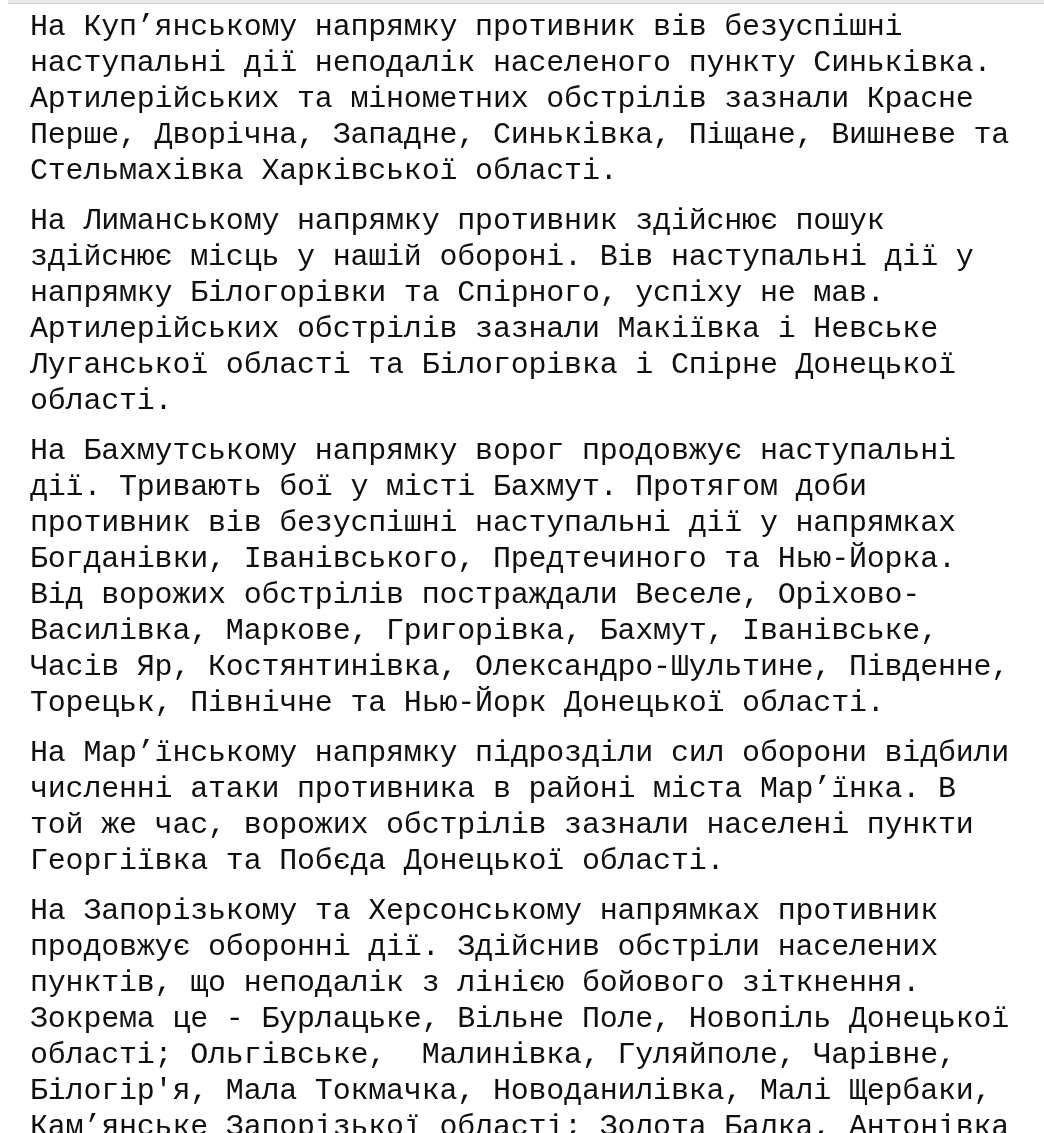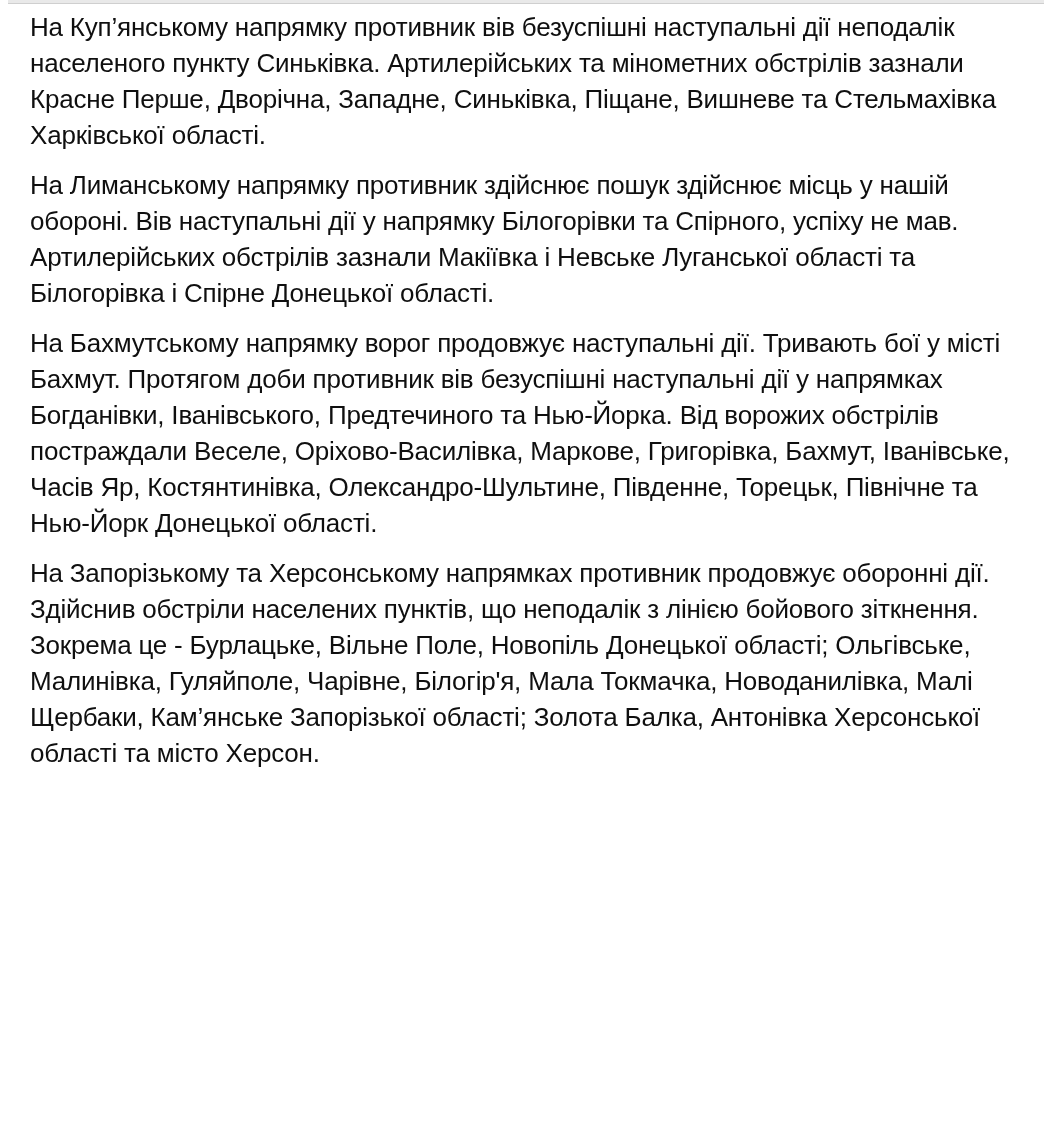--- a/index.html
+++ b/index.html
@@ -16,32 +16,34 @@
   .top-strip {
     margin-left: 8px;
     height: 3px;
     background: #e9e9e9;
     border-bottom: 1px solid #cfcfcf;
   }
   .report-body {
     padding: 5px 26px 0 30px;
   }
   .report-paragraph {
-    font-size: 26px;
+    font-size: 30px;
     line-height: 36px;
     color: #0f0f0f;
     margin: 0 0 14px 0;
     max-width: 988px;
     white-space: pre-wrap;
     letter-spacing: -0.2px;
+    font-family: Liberation Mono, monospace;
   }
 </style>
 </head>
 <body>
 
 <div class="top-strip"></div>
 
 <main class="report-body">
   <p class="report-paragraph">На Куп’янському напрямку противник вів безуспішні наступальні дії неподалік населеного пункту Синьківка. Артилерійських та мінометних обстрілів зазнали Красне Перше, Дворічна, Западне, Синьківка, Піщане, Вишневе та Стельмахівка Харківської області.</p>
   <p class="report-paragraph">На Лиманському напрямку противник здійснює пошук здійснює місць у нашій обороні. Вів наступальні дії у напрямку Білогорівки та Спірного, успіху не мав. Артилерійських обстрілів зазнали Макіївка і Невське Луганської області та Білогорівка і Спірне Донецької області.</p>
   <p class="report-paragraph">На Бахмутському напрямку ворог продовжує наступальні дії. Тривають бої у місті Бахмут. Протягом доби противник вів безуспішні наступальні дії у напрямках Богданівки, Іванівського, Предтечиного та Нью-Йорка. Від ворожих обстрілів постраждали Веселе, Оріхово-Василівка, Маркове, Григорівка, Бахмут, Іванівське, Часів Яр, Костянтинівка, Олександро-Шультине, Південне, Торецьк, Північне та Нью-Йорк Донецької області.</p>
+  <p class="report-paragraph">На Мар’їнському напрямку підрозділи сил оборони відбили численні атаки противника в районі міста Мар’їнка. В той же час, ворожих обстрілів зазнали населені пункти Георгіївка та Побєда Донецької області.</p>
   <p class="report-paragraph">На Запорізькому та Херсонському напрямках противник продовжує оборонні дії. Здійснив обстріли населених пунктів, що неподалік з лінією бойового зіткнення. Зокрема це - Бурлацьке, Вільне Поле, Новопіль Донецької області; Ольгівське,  Малинівка, Гуляйполе, Чарівне, Білогір'я, Мала Токмачка, Новоданилівка, Малі Щербаки, Кам’янське Запорізької області; Золота Балка, Антонівка Херсонської області та місто Херсон.</p>
 </main>
 
 </body></html>

